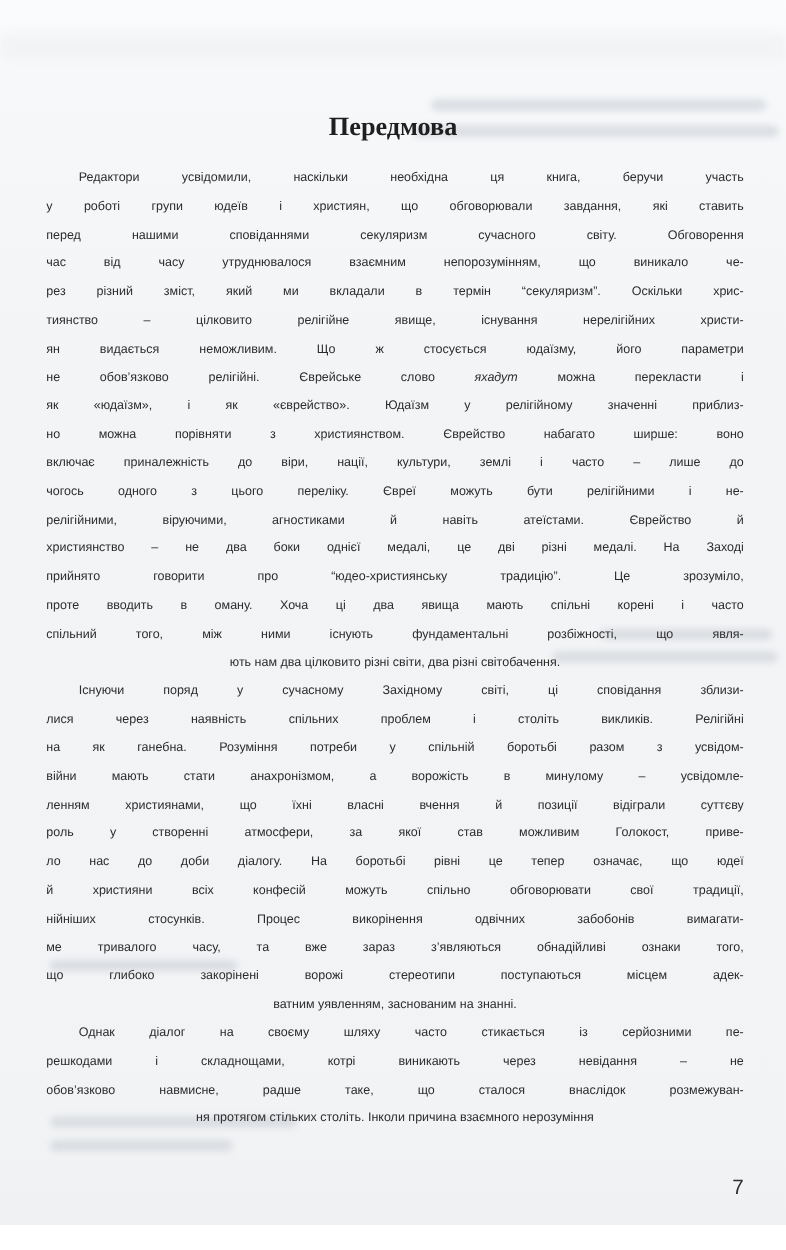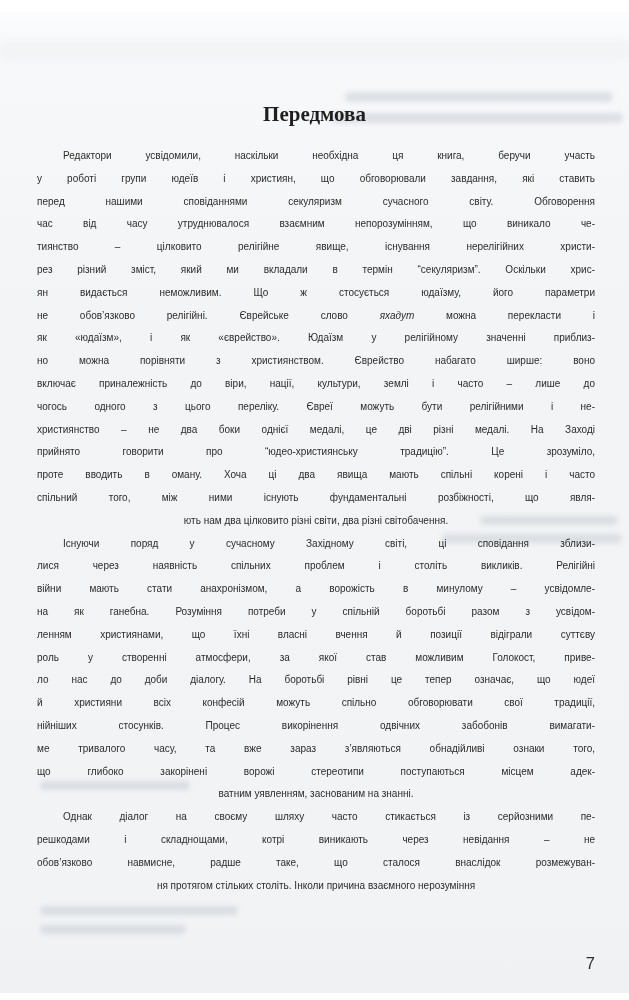--- a/index.html
+++ b/index.html
@@ -3,21 +3,20 @@
 <meta charset="utf-8">
 <style>
   html, body { margin: 0; padding: 0; }
   .page {
     position: relative;
     width: 629px;
     height: 980px;
     overflow: hidden;
     background: linear-gradient(180deg, #fbfcfd 0px, #f7f8fa 60px, #f3f4f6 300px, #f2f3f5 900px, #eef0f2 1000px);
     font-family: "Liberation Sans", sans-serif;
-    margin-top: 13px;
   }
   
   .scan-band {
     position: absolute; left: 0; top: 28px; width: 629px; height: 18px;
     background: rgba(215, 219, 224, 0.22);
     filter: blur(6px);
   }
   
   .ghost {
     position: absolute;
@@ -89,39 +88,40 @@
   <div class="ghost g7"></div>
 
   <h1 class="title">Передмова</h1>
 
   <div class="text-block">
       <div>
         <div class="line indent"><span>Редактори усвідомили, наскільки необхідна ця книга, беручи участь</span></div>
         <div class="line"><span>у роботі групи юдеїв і християн, що обговорювали завдання, які ставить</span></div>
         <div class="line"><span>перед нашими сповіданнями секуляризм сучасного світу. Обговорення</span></div>
         <div class="line"><span>час від часу утруднювалося взаємним непорозумінням, що виникало че-</span></div>
+        <div class="line"><span>рез різний зміст, який ми вкладали в термін “секуляризм”. Оскільки хрис-</span></div>
         <div class="line"><span>тиянство – цілковито релігійне явище, існування нерелігійних христи-</span></div>
-        <div class="line"><span>рез різний зміст, який ми вкладали в термін “секуляризм”. Оскільки хрис-</span></div>
         <div class="line"><span>ян видається неможливим. Що ж стосується юдаїзму, його параметри</span></div>
         <div class="line"><span>не обов’язково релігійні. Єврейське слово </span><em>яхадут</em><span> можна перекласти і</span></div>
         <div class="line"><span>як «юдаїзм», і як «єврейство». Юдаїзм у релігійному значенні приблиз-</span></div>
         <div class="line"><span>но можна порівняти з християнством. Єврейство набагато ширше: воно</span></div>
         <div class="line"><span>включає приналежність до віри, нації, культури, землі і часто – лише до</span></div>
         <div class="line"><span>чогось одного з цього переліку. Євреї можуть бути релігійними і не-</span></div>
+        <div class="line"><span>релігійними, віруючими, агностиками й навіть атеїстами. Єврейство й</span></div>
         <div class="line"><span>християнство – не два боки однієї медалі, це дві різні медалі. На Заході</span></div>
         <div class="line"><span>прийнято говорити про “юдео-християнську традицію”. Це зрозуміло,</span></div>
         <div class="line"><span>проте вводить в оману. Хоча ці два явища мають спільні корені і часто</span></div>
         <div class="line"><span>спільний того, між ними існують фундаментальні розбіжності, що явля-</span></div>
         <div class="line last"><span>ють нам два цілковито різні світи, два різні світобачення.</span></div>
       </div>
       <div>
         <div class="line indent"><span>Існуючи поряд у сучасному Західному світі, ці сповідання зблизи-</span></div>
         <div class="line"><span>лися через наявність спільних проблем і століть викликів. Релігійні</span></div>
+        <div class="line"><span>на як ганебна. Розуміння потреби у спільній боротьбі разом з усвідом-</span></div>
         <div class="line"><span>війни мають стати анахронізмом, а ворожість в минулому – усвідомле-</span></div>
-        <div class="line"><span>на як ганебна. Розуміння потреби у спільній боротьбі разом з усвідом-</span></div>
         <div class="line"><span>ленням християнами, що їхні власні вчення й позиції відіграли суттєву</span></div>
         <div class="line"><span>роль у створенні атмосфери, за якої став можливим Голокост, приве-</span></div>
         <div class="line"><span>ло нас до доби діалогу. На боротьбі рівні це тепер означає, що юдеї</span></div>
         <div class="line"><span>й християни всіх конфесій можуть спільно обговорювати свої традиції,</span></div>
         <div class="line"><span>нійніших стосунків. Процес викорінення одвічних забобонів вимагати-</span></div>
         <div class="line"><span>ме тривалого часу, та вже зараз з’являються обнадійливі ознаки того,</span></div>
         <div class="line"><span>що глибоко закорінені ворожі стереотипи поступаються місцем адек-</span></div>
         <div class="line last"><span>ватним уявленням, заснованим на знанні.</span></div>
       </div>
       <div>

